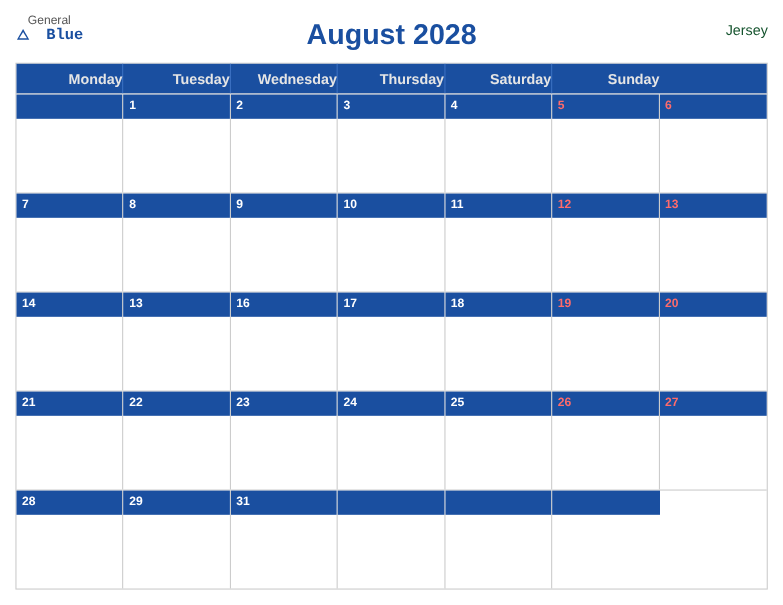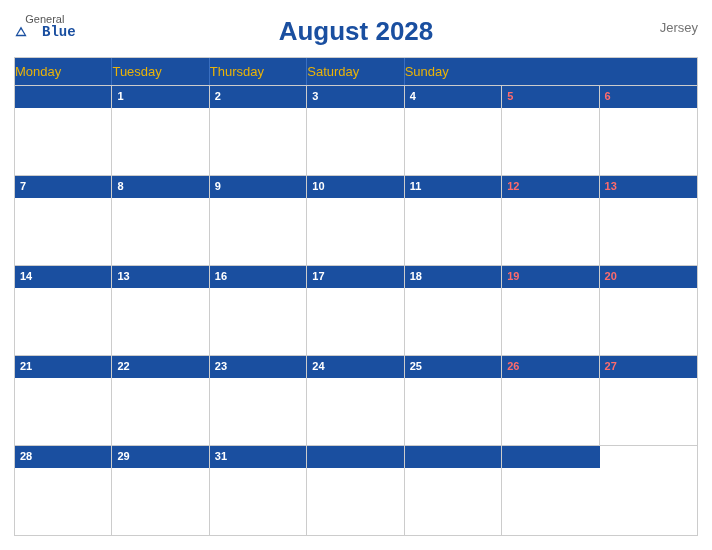--- a/index.html
+++ b/index.html
@@ -67,42 +67,42 @@
       font-weight: bold;
       color: #1a4fa0;
       text-align: left;
     }
 
     .region-label {
       position: absolute;
       right: 0;
       top: 10px;
       font-size: 13px;
-      color: #737373;
+      color: #14532d;
     }
 
     .calendar-grid {
       flex: 1;
       display: flex;
       flex-direction: column;
       border: 1px solid #ccc;
       margin-top: 6px;
     }
 
     .day-headers {
       display: grid;
       grid-template-columns: repeat(7, 1fr);
       background: #1a4fa0;
     }
 
     .day-header {
-      color: #eab308;
+      color: #e5e5e5;
       font-size: 13px;
-      font-weight: normal;
-      text-align: left;
+      font-weight: bold;
+      text-align: right;
       padding: 6px 0;
       border-right: 1px solid #3a6fc0;
     }
 
     .day-header:last-child {
       border-right: none;
     }
 
     .weeks {
       flex: 1;
@@ -156,20 +156,21 @@
       </div>
     </div>
     <h1 class="title">August 2028</h1>
     <div class="region-label">Jersey</div>
   </div>
 
   <div class="calendar-grid">
     <div class="day-headers">
       <div class="day-header">Monday</div>
       <div class="day-header">Tuesday</div>
+      <div class="day-header">Wednesday</div>
       <div class="day-header">Thursday</div>
       <div class="day-header">Saturday</div>
       <div class="day-header">Sunday</div>
     </div>
     <div class="weeks" id="weeks-container">
     <div class="week-row">
           <div class="day-cell">
             <div style="position: absolute; top: 0px; left: 0px; right: 0px; height: 22px; background: rgb(26, 79, 160);"></div>
           </div>
           <div class="day-cell">

